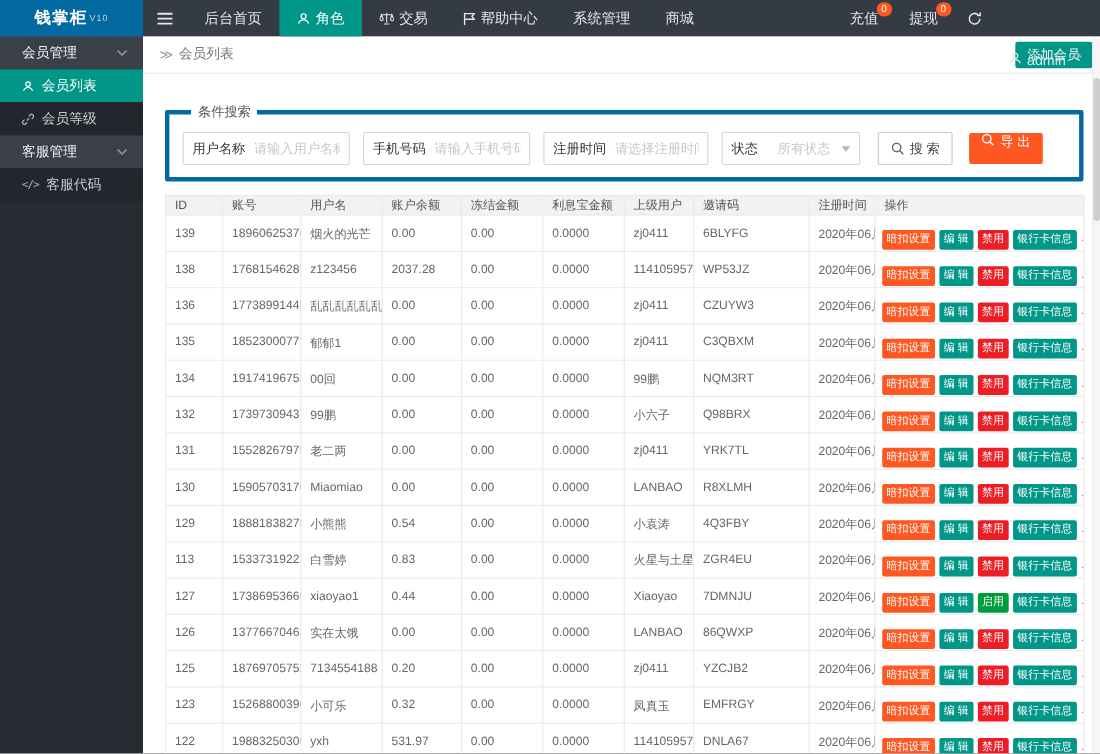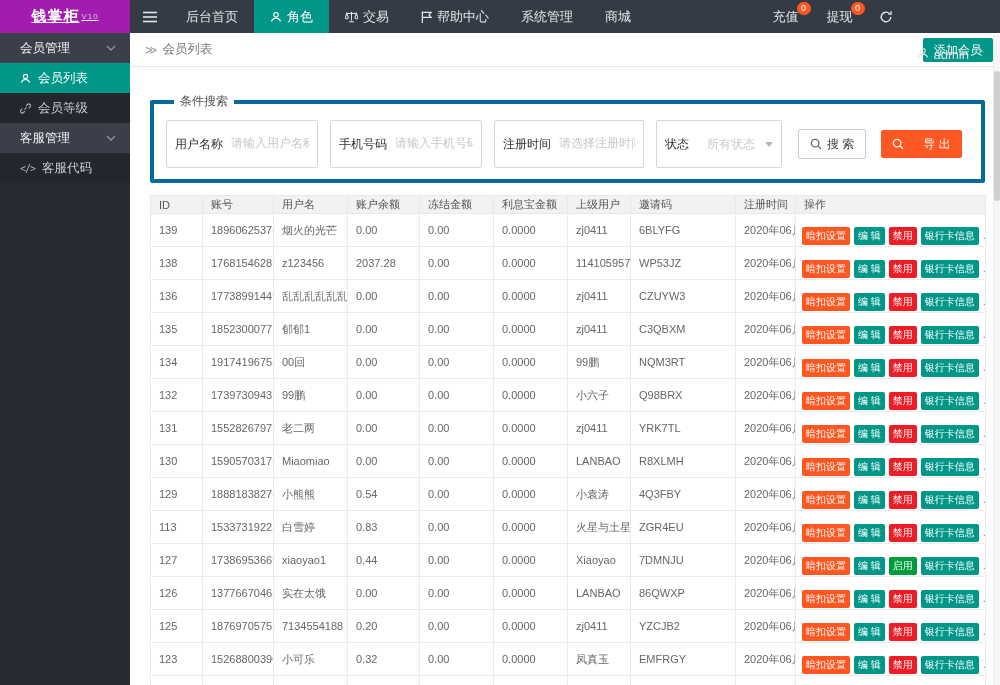--- a/index.html
+++ b/index.html
@@ -2,21 +2,21 @@
 <html><head>
 <meta charset="utf-8">
 <style>
   * { margin:0; padding:0; box-sizing:border-box; }
   html,body { background:#555; }
   body { font-family:"Liberation Sans","DejaVu Sans",sans-serif; }
   .app { position:relative; width:1000px; height:685px; background:#fff; overflow:hidden; margin:0 auto; }
 
   
   .topbar { position:absolute; top:0; left:0; width:1000px; height:33px; background:#343b44; display:flex; align-items:stretch; z-index:30; }
-  .logo { width:130px; background:#a21caf; color:#fff; display:flex; align-items:center; justify-content:center; font-size:15px; font-weight:bold; letter-spacing:1px;text-decoration:underline; }
+  .logo { width:130px; background:#0369a1; color:#fff; display:flex; align-items:center; justify-content:center; font-size:15px; font-weight:bold; letter-spacing:1px; }
   .logo sup { font-size:8px; font-weight:normal; margin-left:2px; color:#cfd3d9; }
   .nav-left { display:flex; align-items:stretch; }
   .nav-item { display:flex; align-items:center; gap:5px; padding:0 16px; color:#e3e6ea; font-size:13px; cursor:pointer; }
   .nav-item.active { background:#009688; color:#fff; }
   .nav-item .ic { display:flex; align-items:center; }
   .hamburger { padding:0 13px; }
   .nav-right { margin-left:auto; display:flex; align-items:stretch; }
   .nav-badge-wrap { position:relative; display:flex; align-items:center; padding:0 14px; color:#e3e6ea; font-size:13px; cursor:pointer; }
   .badge { position:absolute; top:2px; right:2px; min-width:14px; height:13px; line-height:13px; text-align:center; background:#ff5722; color:#fff; font-size:9px; border-radius:8px; padding:0 3px; }
   .icon-btn { display:flex; align-items:center; padding:0 12px; color:#e3e6ea; cursor:pointer; }
@@ -37,30 +37,30 @@
   .breadcrumb-bar { position:relative; height:34px; border-bottom:1px solid #e6e6e6; display:flex; align-items:center; padding:0 15px; }
   .breadcrumb { color:#777; font-size:12.5px; display:flex; align-items:center; gap:7px; }
   .crumb-arrows { color:#999; font-size:12px; letter-spacing:-2px; }
   .add-btn { position:absolute; right:7px; top:5px; height:24px; padding:0 11px; background:#009688; color:#fff; border:none; border-radius:2px; font-size:12px; cursor:pointer; }
 
   .body-area { padding:26px 20px 0 20px; }
 
   fieldset.search-panel { border:4px solid #0369a1; border-radius:2px; padding:10px 12px 11px 12px; width:835px; }
   fieldset.search-panel legend { font-size:12px; color:#555; padding:0 6px; margin-left:8px; }
   .search-row { display:flex; align-items:center; gap:12px; }
-  .field-box { display:flex; align-items:center; height:48px; border:1px solid #d6d6d6; border-radius:2px; padding:0 8px; background:#fff;font-family:Liberation Mono, monospace; }
+  .field-box { display:flex; align-items:center; height:30px; border:1px solid #d6d6d6; border-radius:2px; padding:0 8px; background:#fff; }
   .field-box .flabel { font-size:12px; color:#333; margin-right:8px; white-space:nowrap; }
   .field-box input { border:none; outline:none; font-size:12px; color:#333; width:100%; font-family:inherit; }
   .field-box input::placeholder { color:#c4c8cc; }
   .fb-user { width:152px; } .fb-phone { width:152px; } .fb-date { width:150px; }
   .fb-status { width:126px; justify-content:space-between; cursor:pointer; }
   .fb-status .sel-val { font-size:12px; color:#c4c8cc; }
   .caret-down { width:0; height:0; border-left:4px solid transparent; border-right:4px solid transparent; border-top:5px solid #b3b7bc; }
   .search-btn { display:flex; align-items:center; gap:5px; height:30px; padding:0 11px; background:#fff; border:1px solid #c9c9c9; border-radius:2px; font-size:12px; color:#444; cursor:pointer; margin-left:4px; }
-  .export-btn { display:flex; align-items:center; gap:19px; height:28px; padding:0 11px; background:#ff5722; border:none; border-radius:2px; font-size:12px; color:#fff; cursor:pointer; margin-left:3px; }
+  .export-btn { display:flex; gap:5px; height:28px; padding:0 11px; background:#ff5722; border:none; border-radius:2px; font-size:12px; color:#fff; cursor:pointer; margin-left:3px; }
 
   
   .member-table { width:835px; border-collapse:collapse; table-layout:fixed; margin-top:12px; }
   .member-table th { background:#f2f2f2; color:#555; font-size:11px; font-weight:normal; text-align:left; height:18px; padding:0 8px; border:1px solid #e8e8e8; overflow:hidden; white-space:nowrap; }
   .member-table td { color:#666; font-size:11px; height:33px; padding:0 8px; border:1px solid #eceaea; overflow:hidden; white-space:nowrap; }
   .member-table td.ops { padding:0 2px 0 6px; }
   .abtn { border:none; color:#fff; border-radius:2px; font-size:10px; padding:2.5px 4px; margin-right:4px; cursor:pointer; font-family:inherit; line-height:1.25; }
   .abtn.orange { background:#ff5722;margin-top:12px; }
   .abtn.teal { background:#009688; }
   .abtn.red { background:#ec1d25; }

